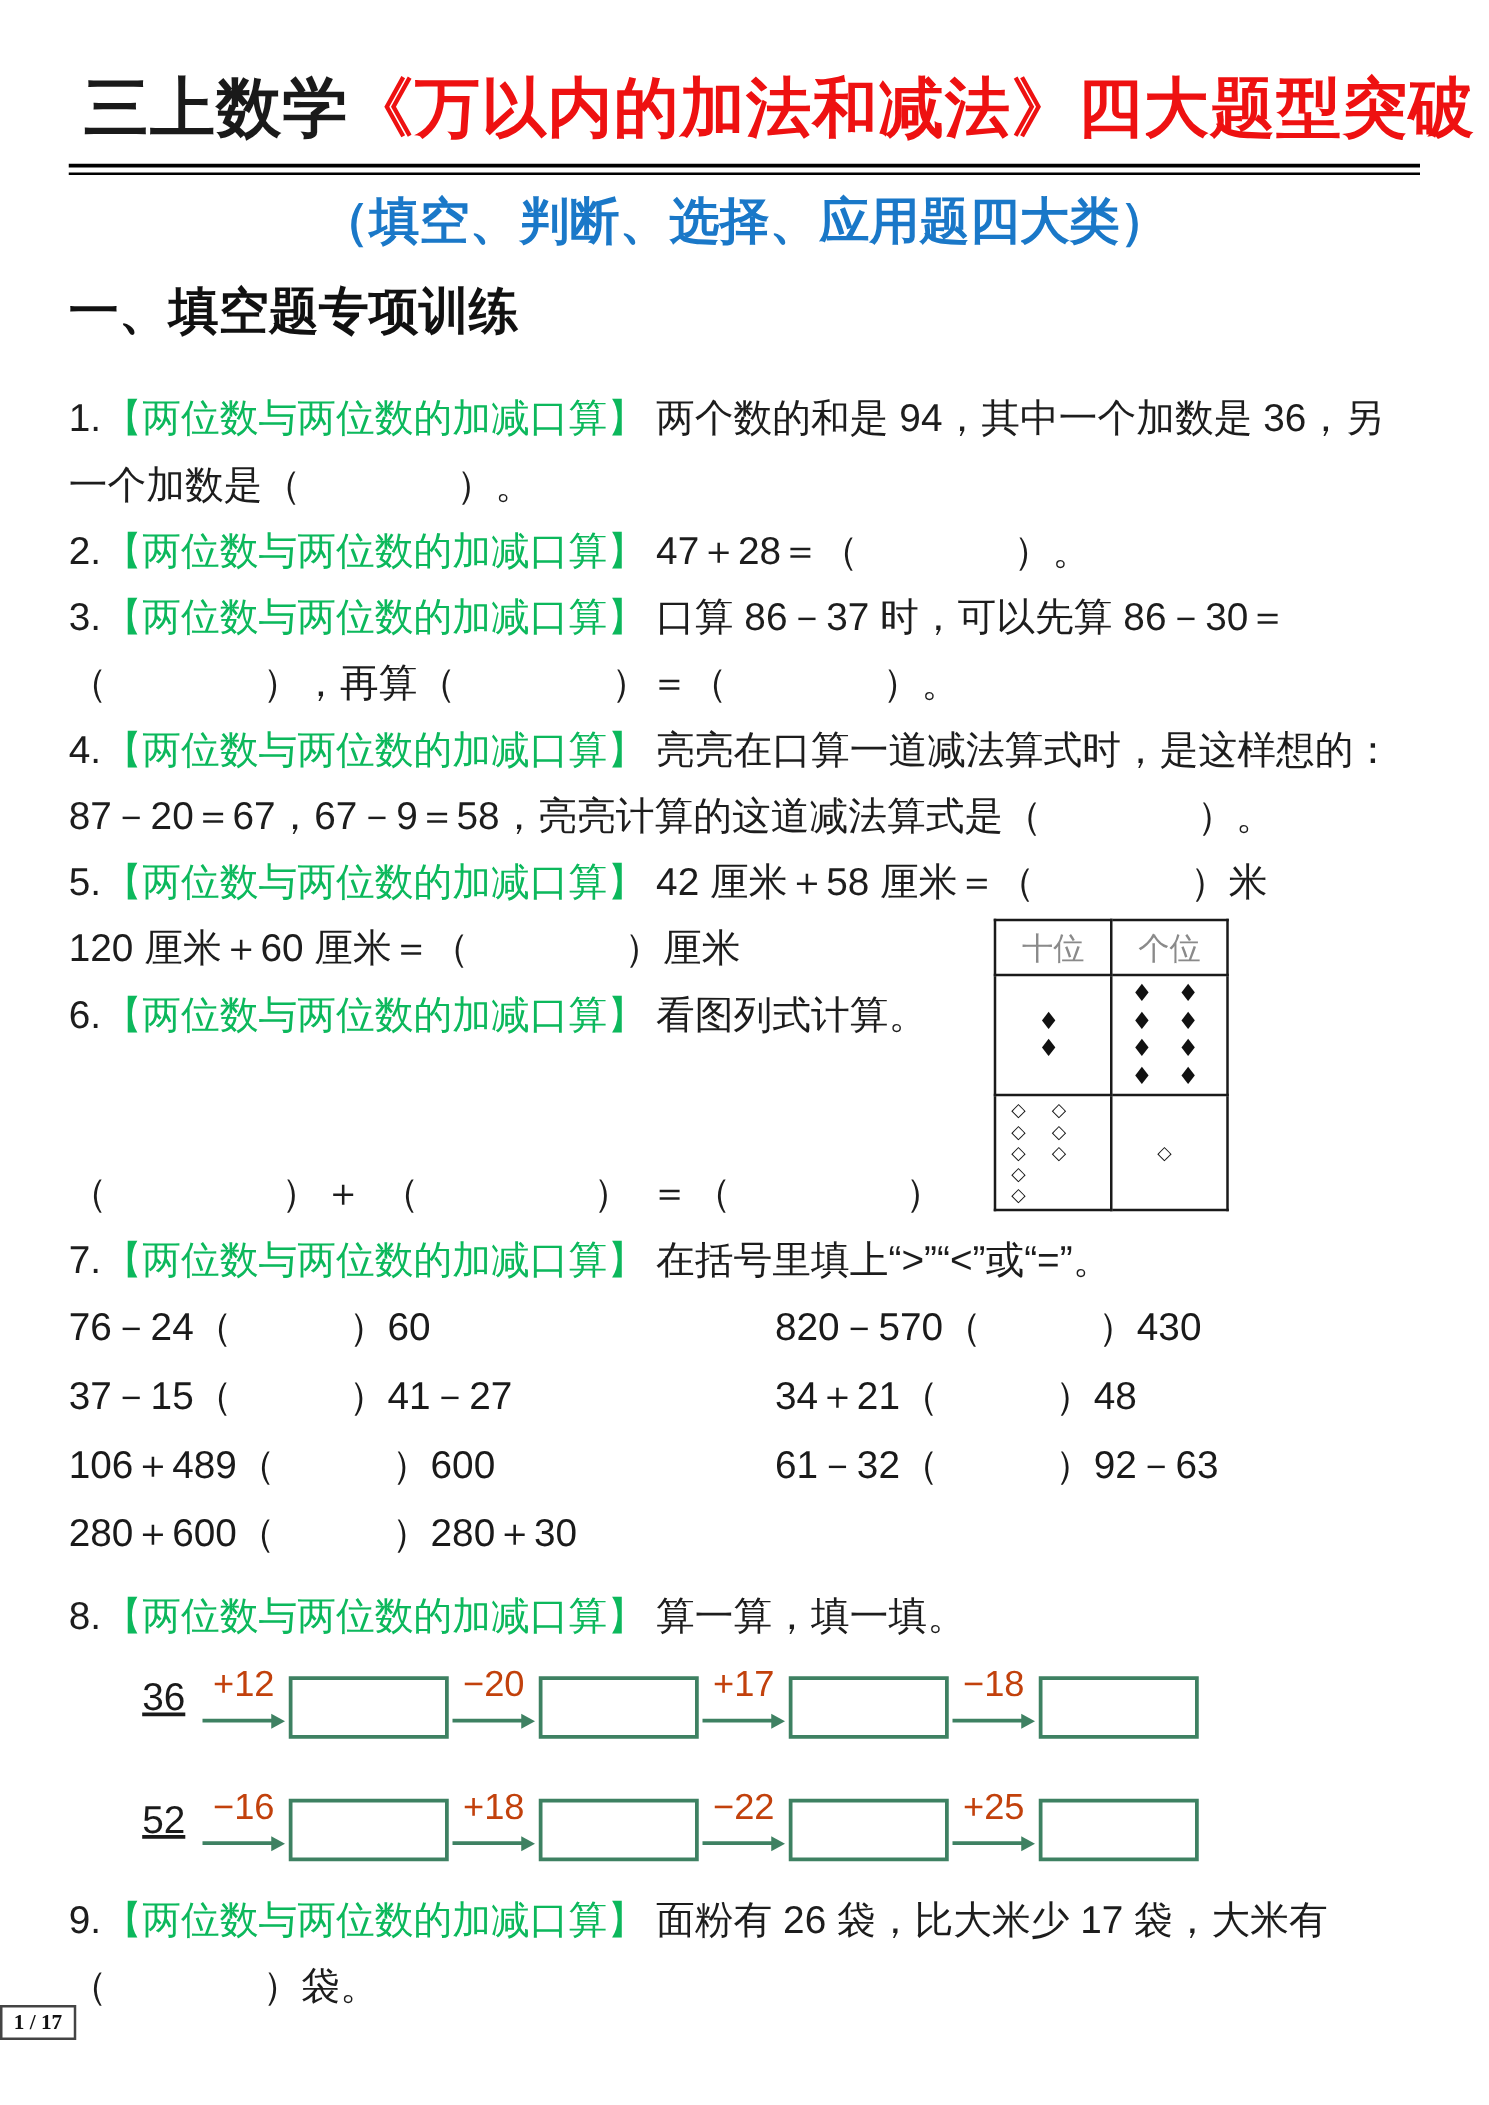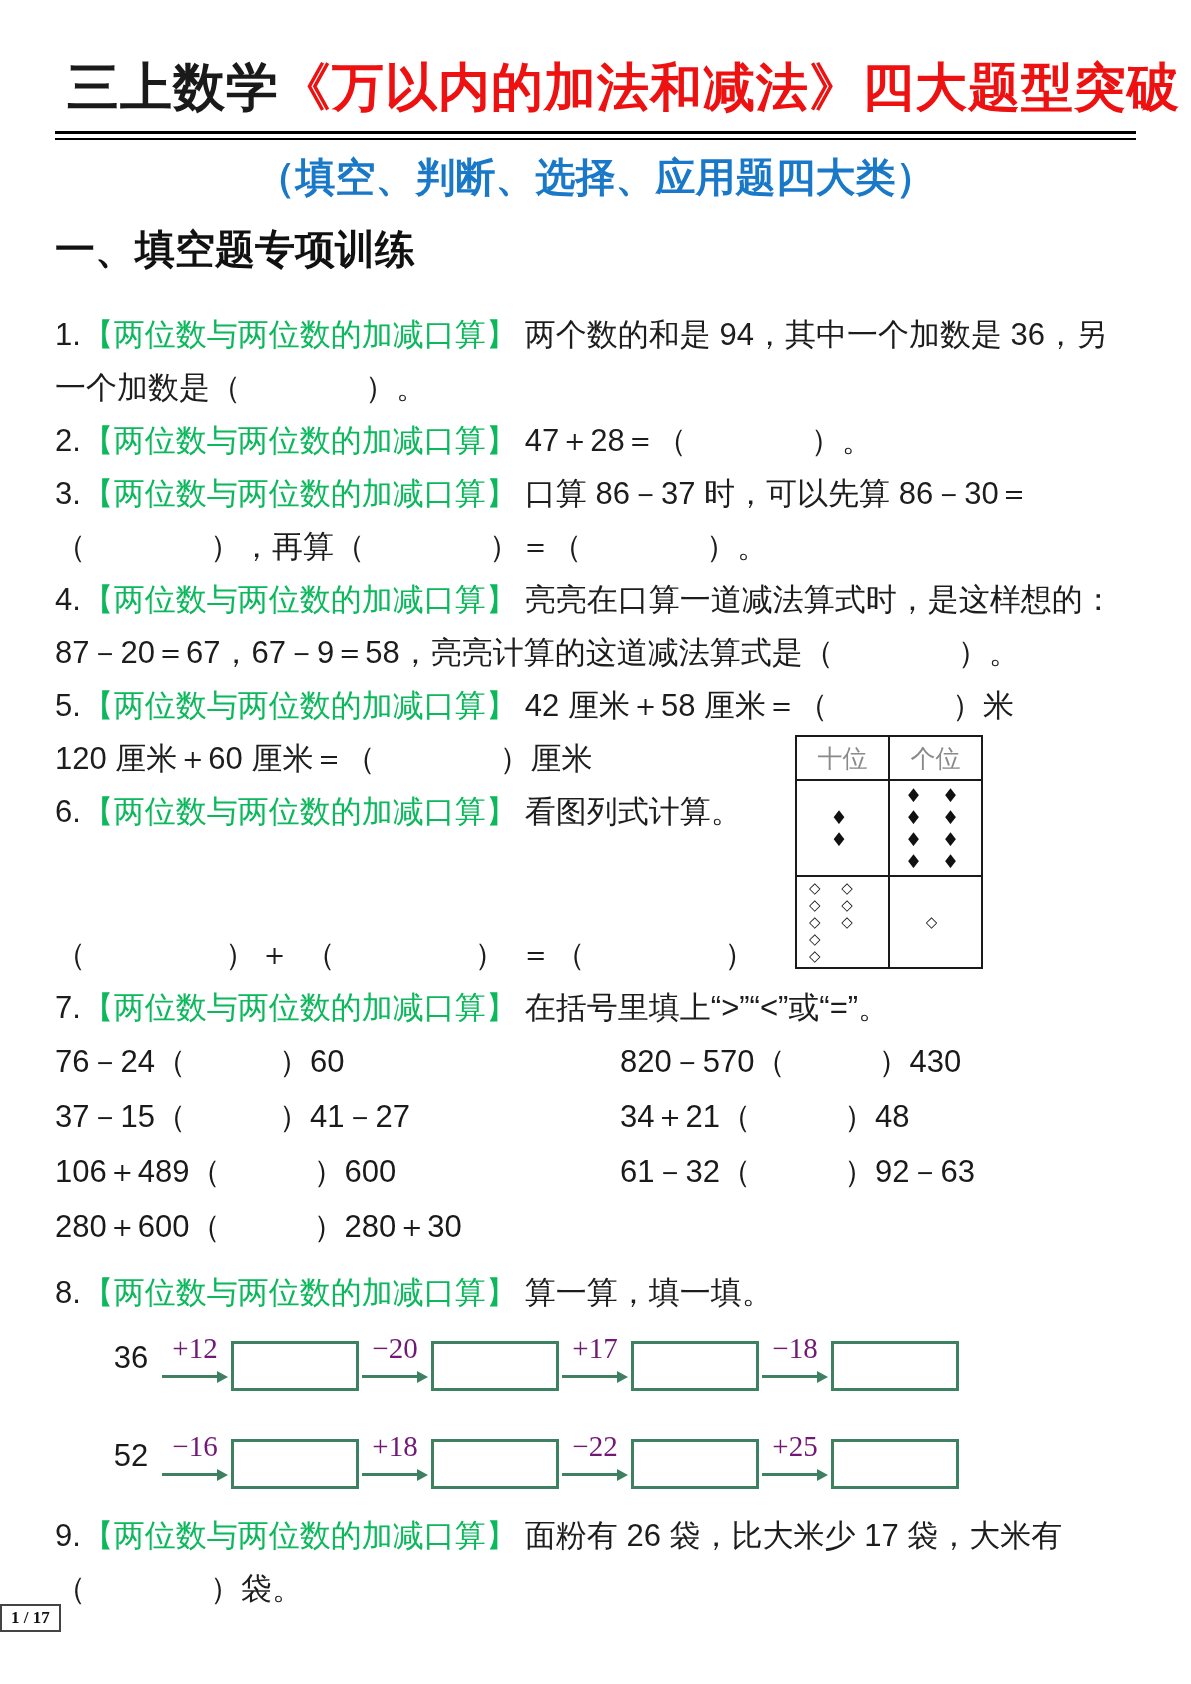--- a/index.html
+++ b/index.html
@@ -56,23 +56,23 @@
     white-space:pre-line;font-family:"DejaVu Sans",sans-serif;color:#111;
   }
   .r1{height:96px;}
   .r2{height:92px;}
   .d-filled{font-size:19px;line-height:22px;letter-spacing:7px;}
   .d-hollow{font-size:15px;line-height:17px;letter-spacing:8px;}
   .align-left{text-align:left !important;padding-left:12px !important;}
   
   .chain{display:flex;align-items:center;margin-left:48px;height:78px;}
   .chain+.chain{margin-top:20px;}
-  .chain-start{font-size:31px;width:56px;text-align:center;}
+  .chain-start{font-size:31px;width:56px;text-align:center;text-decoration:underline;}
   .opseg{display:flex;flex-direction:column;align-items:center;width:72px;}
-  .op-label{font-size:29px;line-height:30px;color:#701a75;font-family:Liberation Serif, serif;}
+  .op-label{font-size:29px;line-height:30px;color:#c2410c;}
   .arrow{position:relative;width:66px;height:12px;margin-top:8px;}
   .arrow .shaft{position:absolute;left:0;top:4px;width:58px;height:3px;background:#3e8162;}
   .arrow .head{
     position:absolute;right:0;top:0;width:0;height:0;
     border-left:11px solid #3e8162;border-top:6px solid transparent;border-bottom:6px solid transparent;
   }
   .chain-box{
     width:128px;height:50px;margin-top:16px;
     border:3px solid #3e8162;background:#fff;box-sizing:border-box;
   }

